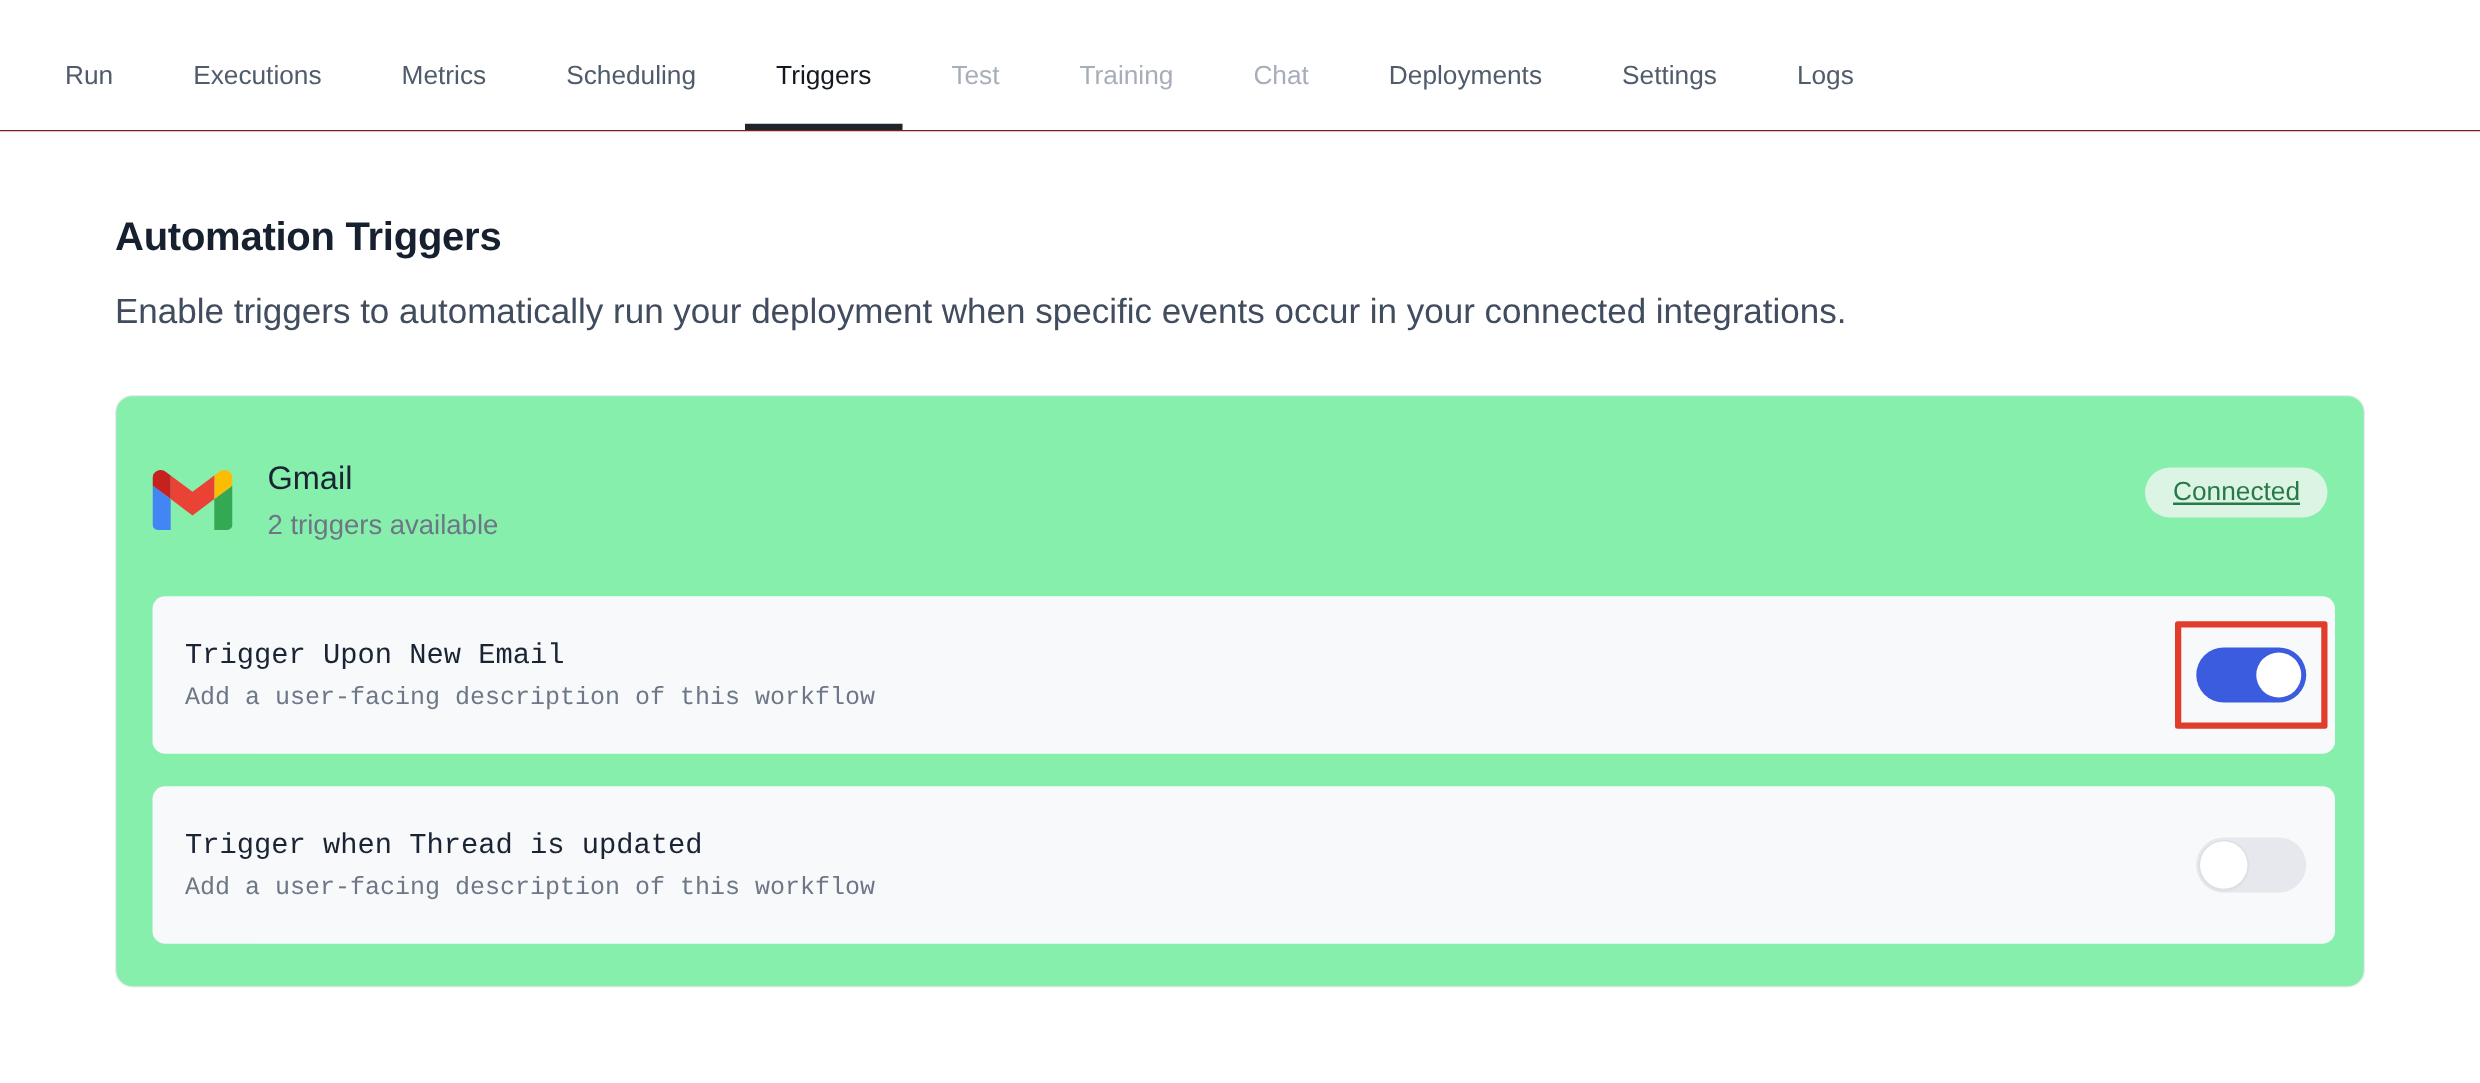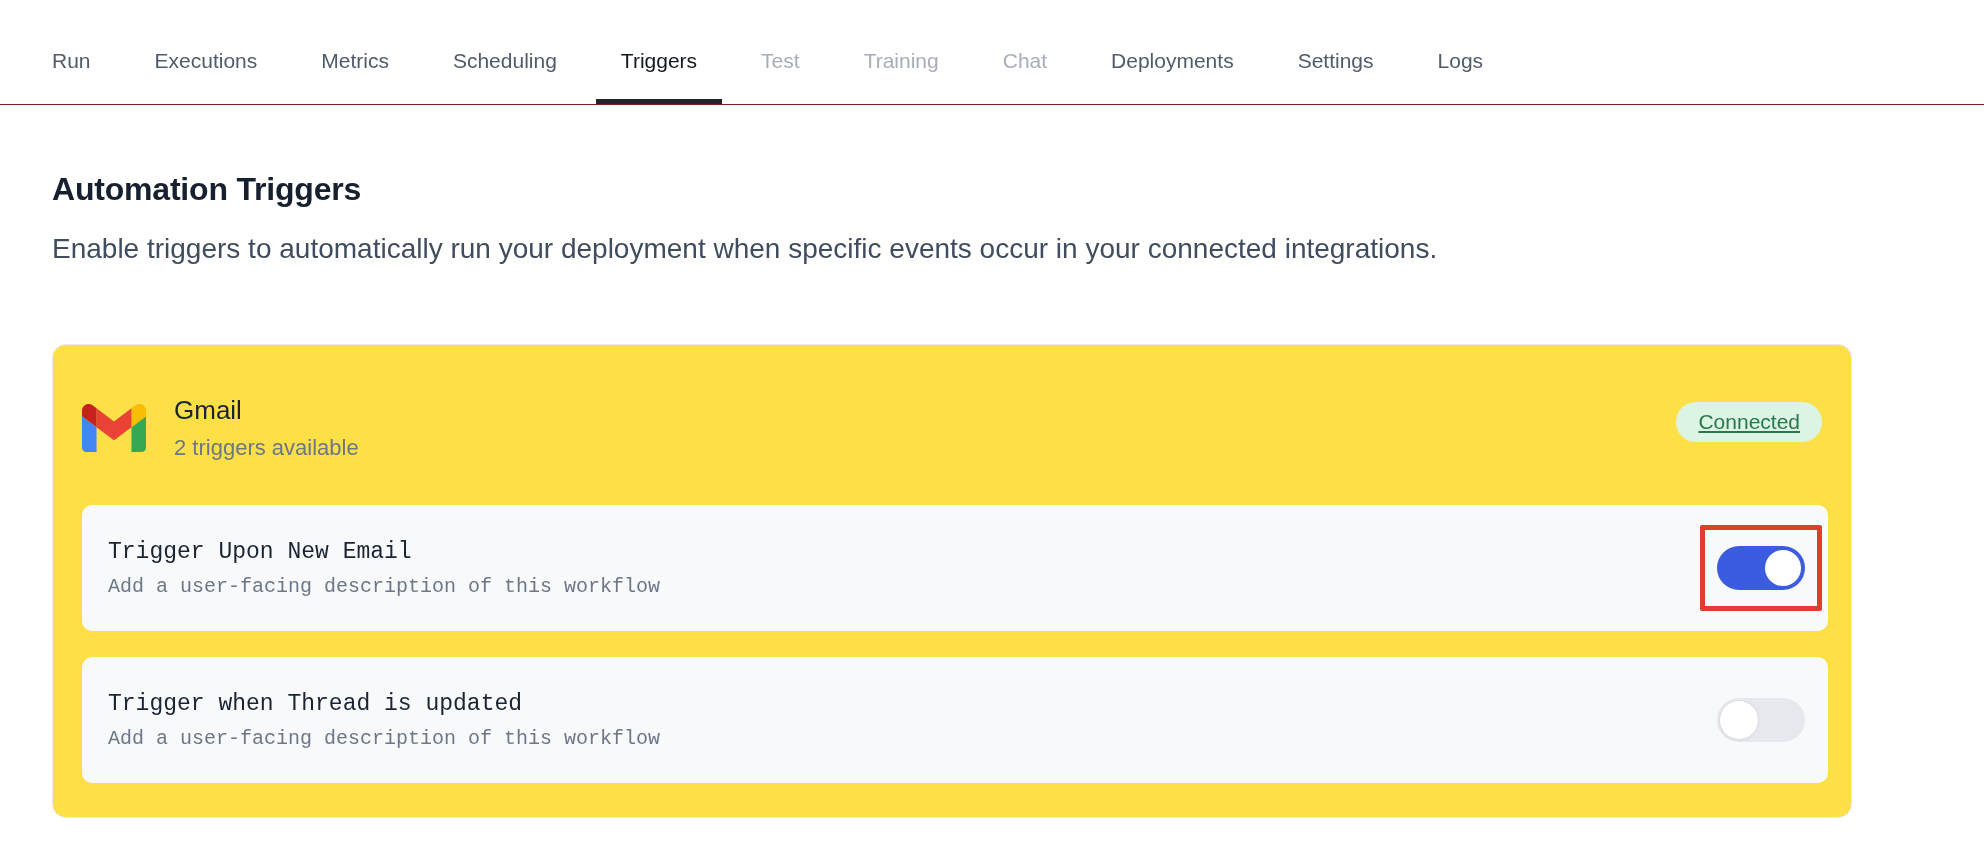--- a/index.html
+++ b/index.html
@@ -35,42 +35,42 @@
     color: #14181f;
     font-weight: 500;
     box-shadow: inset 0 -5px 0 #21242a;
   }
   .tab.disabled {
     color: #a7aeba;
     cursor: default;
   }
 
   
-  .content { padding: 0 52px; }
+  .content { padding: 0 92px; }
   .page-title {
     margin-top: 66px;
     font-size: 32px;
     font-weight: 700;
     letter-spacing: -0.2px;
     color: #16202f;
   }
   .page-desc {
     margin-top: 26px;
     font-size: 28px;
     line-height: 30px;
     color: #414c5e;
   }
 
   
   .card {
-    margin-top: 80px;
+    margin-top: 52px;
     width: 1800px;
     border: 1px solid #e8e9ed;
     border-radius: 14px;
-    background: #fde047;
+    background: #86efac;
     padding: 50px 23px 34px 29px;
   }
   .card-header {
     display: flex;
     align-items: center;
     gap: 28px;
     padding-right: 6px;
   }
   .gmail-icon { width: 64px; height: 48px; flex: 0 0 auto; display: block; }
   .titles { display: flex; flex-direction: column; gap: 9px; }

